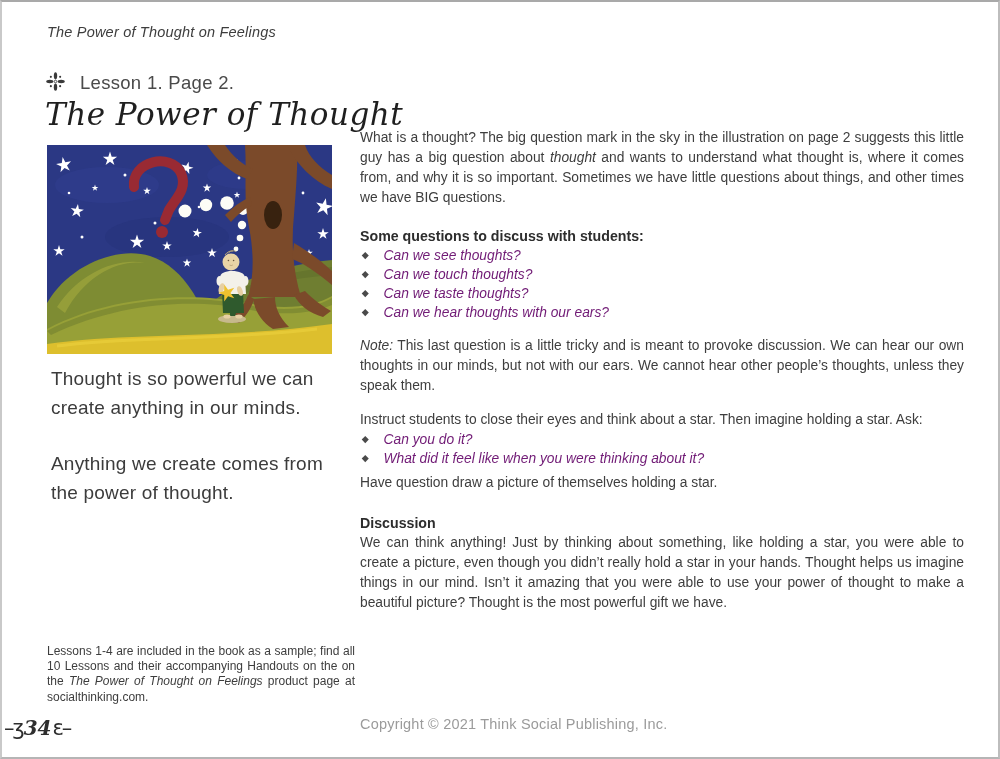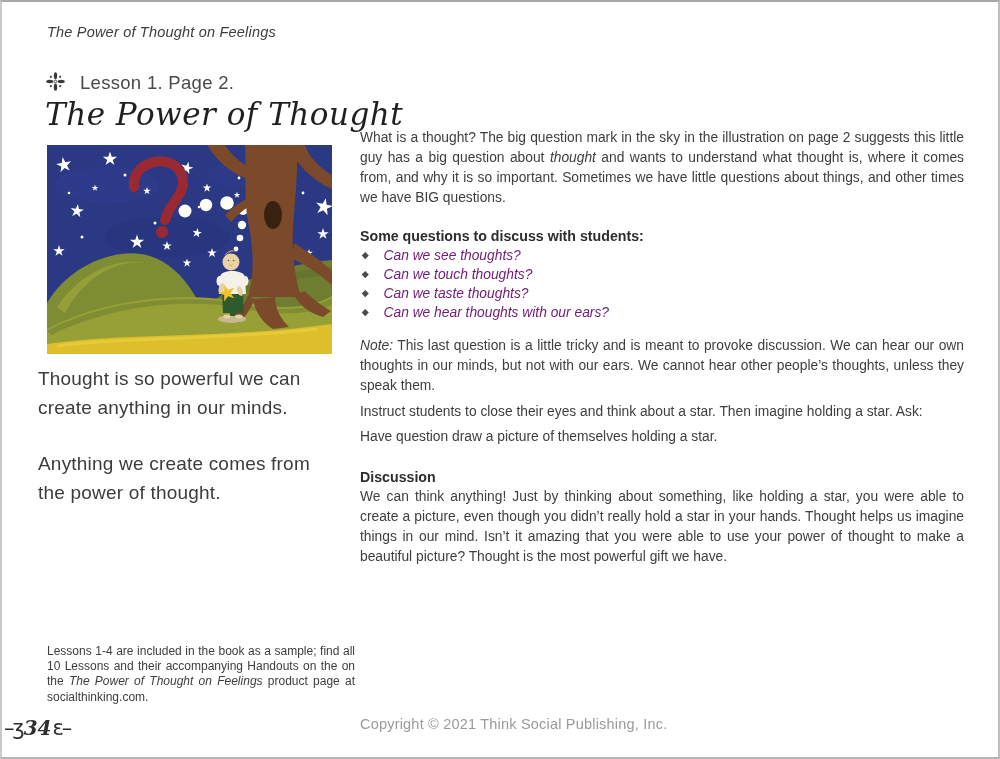--- a/index.html
+++ b/index.html
@@ -17,21 +17,21 @@
   }
   .lesson-row { position:absolute; left:44px; top:70px; display:flex; align-items:flex-start; gap:15px; }
   .fleuron { width:19px; height:19px; display:inline-block; }
   .lesson-label { font-size:18.5px; color:#4a4a4a; letter-spacing:.3px; }
   .page-title {
     position:absolute; left:43px; top:94px;
     font-family:"DejaVu Serif", serif; font-style:italic; font-weight:400;
     font-size:31px; color:#1f1f1f; letter-spacing:.5px; white-space:nowrap;
   }
   .illustration { position:absolute; left:45px; top:143px; width:285px; height:209px; display:block; }
-  .quote { position:absolute; left:36px; top:362px; width:288px; }
+  .quote { position:absolute; left:49px; top:362px; width:288px; }
   .quote p { font-size:19px; line-height:29px; color:#3c3c3c; letter-spacing:.2px; }
   .quote p + p { margin-top:27px; }
   .sample-note {
     position:absolute; left:45px; top:642px; width:308px;
     font-size:12px; line-height:15.2px; text-align:justify; color:#3d3d3d;
   }
   .sample-note i { font-style:italic; }
   .page-num {
     position:absolute; left:2px; top:714px; color:#2e2e2e;
     display:flex; align-items:center;
@@ -47,21 +47,21 @@
   .body-h { font-size:14.2px; line-height:20px; font-weight:700; color:#2d2d2d; }
   .h-questions { margin-top:18px; }
   .q-list { list-style:none; }
   .q-list li { display:flex; gap:16px; padding-left:3px; line-height:19px; }
   .q-list .q { font-size:13.8px; color:#701a75; }
   .bullet {
     width:4.5px; height:4.5px; background:#4a4a4a; flex-shrink:0;
     margin-top:7px; transform:rotate(45deg);
   }
   .p-note { margin-top:14px; }
-  .p-instruct { margin-top:6px; }
+  .p-instruct { margin-top:14px; }
   .p-draw { margin-top:5px; }
   .h-discussion { margin-top:20px; }
   .p-discussion { margin-top:0; }
   .copyright { position:absolute; left:358px; top:714px; font-size:14.5px; color:#9b9b9b; letter-spacing:.2px; }
 </style>
 </head>
 <body>
 
 <div class="page">
 
@@ -222,20 +222,30 @@
         <li>
           <span class="bullet"></span>
           <span class="q">Can we hear thoughts with our ears?</span>
         </li>
       </ul>
 
     <p class="body-p p-note"><i>Note:</i><span> This last question is a little tricky and is meant to provoke discussion. We can hear our own thoughts in our minds, but not with our ears. We cannot hear other people’s thoughts, unless they speak them.</span></p>
 
     <p class="body-p p-instruct">Instruct students to close their eyes and think about a star. Then imagine holding a star. Ask:</p>
 
+    <ul class="q-list">
+        <li>
+          <span class="bullet"></span>
+          <span class="q">Can you do it?</span>
+        </li>
+        <li>
+          <span class="bullet"></span>
+          <span class="q">What did it feel like when you were thinking about it?</span>
+        </li>
+      </ul>
 
     <p class="body-p p-draw">Have question draw a picture of themselves holding a star.</p>
 
     <p class="body-h h-discussion">Discussion</p>
 
     <p class="body-p p-discussion">We can think anything! Just by thinking about something, like holding a star, you were able to create a picture, even though you didn’t really hold a star in your hands. Thought helps us imagine things in our mind. Isn’t it amazing that you were able to use your power of thought to make a beautiful picture? Thought is the most powerful gift we have.</p>
   </div>
 
   <div class="copyright">Copyright © 2021 Think Social Publishing, Inc.</div>
 

